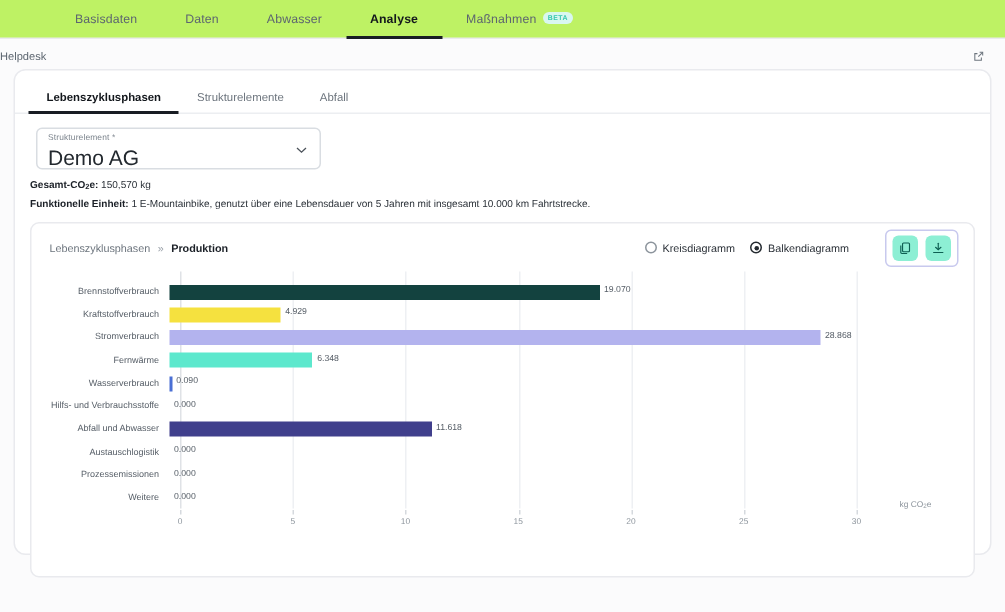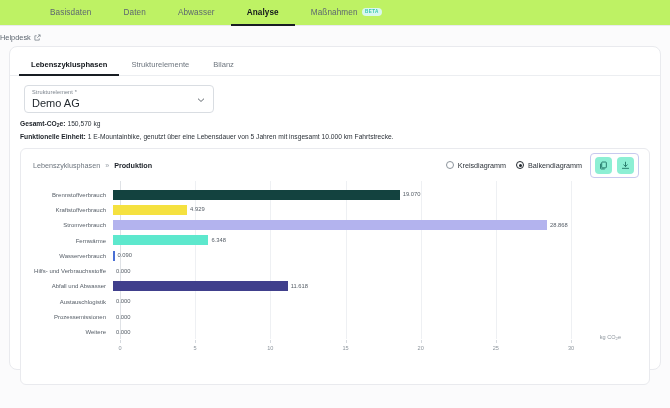--- a/index.html
+++ b/index.html
@@ -29,21 +29,21 @@
   .toptab.active { color: #13171c; font-weight: bold; border-bottom-color: #181d23; }
   .beta {
     font-size: 4.6px; font-weight: bold; letter-spacing: .35px;
     color: #34c7ae; background: #d9f7f0;
     border-radius: 6px; padding: 1.5px 3.5px; line-height: 1;
   }
 
   
   .helprow {
     height: 22px; display: flex; align-items: center;
-    justify-content: flex-start; padding-right: 14px; gap: 3px;
+    justify-content: space-between; padding-right: 14px; gap: 3px;
   }
   .helplink { font-size: 7.4px; color: #5d6670; cursor: pointer; }
   .ext-icon { width: 7px; height: 7px; display: block; }
   .ext-icon svg { display: block; }
 
   
   .card {
     position: absolute; left: 9px; top: 46px;
     width: 652px; height: 324px;
     background: #ffffff; border: 1px solid #e9eaee;
@@ -68,21 +68,21 @@
     width: 190px; height: 28px;
     border: 1px solid #d9dde2; border-radius: 4px; background: #fff;
     cursor: pointer;
   }
   .field-label {
     position: absolute; left: 7px; top: 3px;
     font-size: 5.6px; color: #7b838c; letter-spacing: .1px;
   }
   .field-value {
     position: absolute; left: 7px; top: 11px;
-    font-size: 11px; color: #23292f;
+    font-size: 14px; color: #23292f;
   }
   .chev { position: absolute; right: 8px; top: 11px; width: 8px; height: 6px; }
   .chev svg { display: block; }
 
   
   .sum1 { position: absolute; left: 10px; top: 73px; font-size: 6.7px; color: #2b3138; }
   .sum2 { position: absolute; left: 10px; top: 86px; font-size: 6.7px; color: #2b3138; }
   .sum1 b, .sum2 b { font-weight: bold; color: #1b2027; }
   sub { font-size: 75%; vertical-align: -0.18em; }
 
@@ -94,21 +94,21 @@
   }
   .chart-head {
     position: relative; height: 32px;
     display: flex; align-items: center; justify-content: space-between;
     padding: 0 10px 0 12px;
   }
   .breadcrumb { font-size: 7.2px; color: #6d757e; }
   .breadcrumb .sep { margin: 0 3px; color: #9aa1a9; }
   .breadcrumb b { color: #1b2027; font-weight: bold; }
 
-  .controls { display: flex; align-items: center; gap: 8px; }
+  .controls { display: flex; align-items: center; gap: 24px; }
   .radio-group { display: flex; align-items: center; gap: 10px; }
   .radio { display: flex; align-items: center; gap: 4px; cursor: pointer; font-size: 7.2px; color: #2b3138; }
   .dot {
     width: 8px; height: 8px; border-radius: 50%;
     border: 1px solid #8c949c; background: #fff;
     position: relative; flex: none;
   }
   .radio.sel .dot { border-color: #23292f; }
   .radio.sel .dot::after {
     content: ""; position: absolute; left: 1.6px; top: 1.6px;
@@ -191,21 +191,21 @@
   <div class="card">
 
     <div class="subtabs">
       <div class="subtab active">
         <span>Lebenszyklusphasen</span>
       </div>
       <div class="subtab">
         <span>Strukturelemente</span>
       </div>
       <div class="subtab">
-        <span>Bilanz</span>
+        <span>Abfall</span>
       </div>
     </div>
 
     <div class="field">
       <span class="field-label">Strukturelement *</span>
       <span class="field-value">Demo AG</span>
       <span class="chev">
         <svg viewBox="0 0 12 8" width="8" height="6" fill="none" stroke="#4b525a" stroke-width="1.3">
           <path d="M1.5 2L6 6.2L10.5 2"></path>
         </svg>

